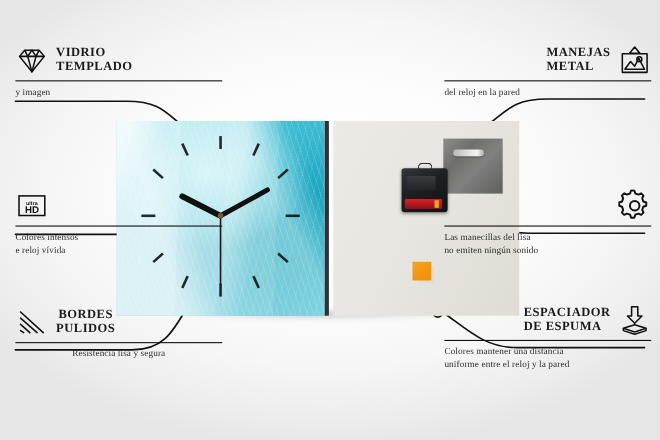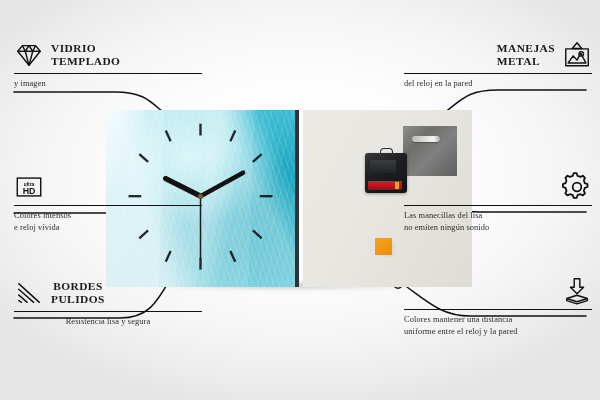--- a/index.html
+++ b/index.html
@@ -285,20 +285,24 @@
 
   <div class="callout right" id="c-espaciador">
     <div class="co-head">
       <svg class="co-icon" viewBox="0 0 32 32">
         <g fill="none" stroke="#111" stroke-width="1.5" stroke-linejoin="round">
           <path d="M13,3 h6 v9 h4 l-7,7 l-7,-7 h4 Z"></path>
           <path d="M16,20.5 L27,24 L16,27.5 L5,24 Z"></path>
           <path d="M5,24 v2.2 L16,29.7 L27,26.2 V24"></path>
         </g>
       </svg>
+      <div class="co-title">
+        <div>ESPACIADOR</div>
+        <div>DE ESPUMA</div>
+      </div>
     </div>
     <div class="co-rule"></div>
     <div class="co-desc">
       <div>Colores mantener una distancia</div>
       <div>uniforme entre el reloj y la pared</div>
     </div>
   </div>
 
 </div>
 

